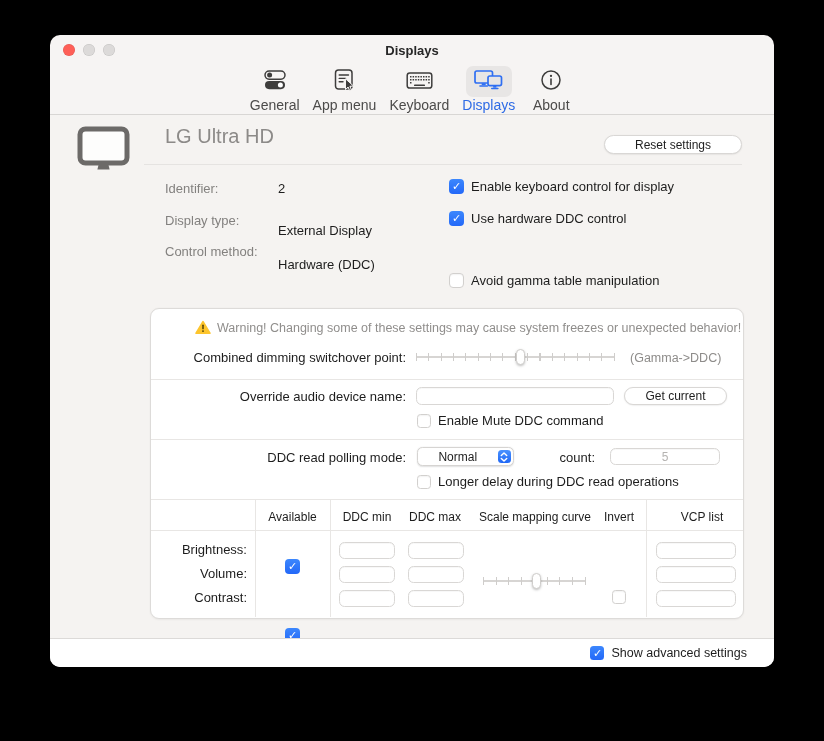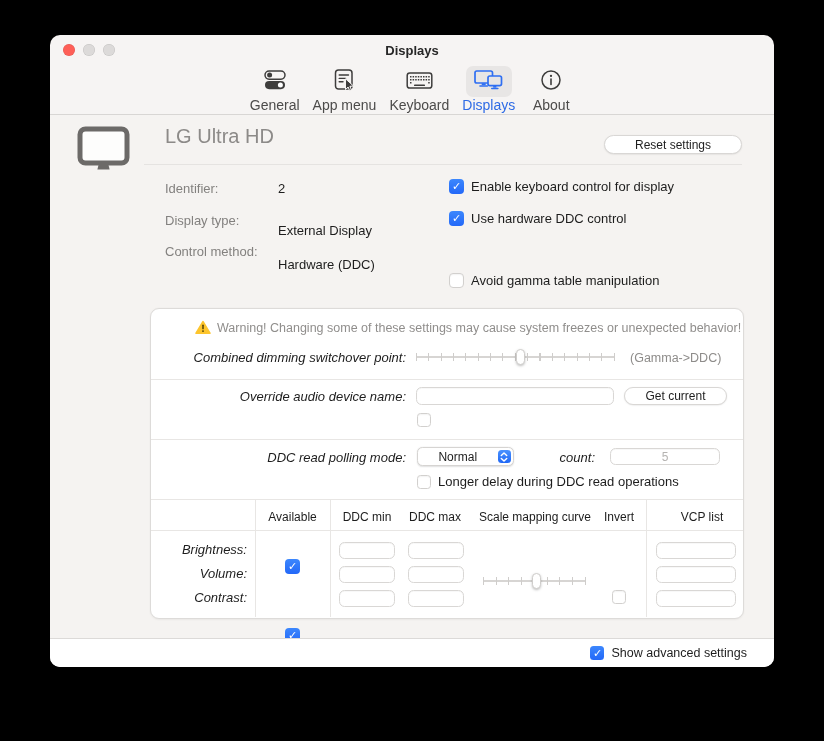--- a/index.html
+++ b/index.html
@@ -51,21 +51,21 @@
   .cbrow{display:flex;align-items:center;gap:7px;}
   .cbrow .lbl{font-size:13px;color:#1d1d1d;}
   
   .advbox{
     position:absolute;left:100px;top:193px;width:592px;height:309px;
     background:#fff;border:.5px solid #dddbd9;border-radius:9px;
     box-shadow:0 .5px 2px rgba(0,0,0,.05);
   }
   .advbox .hdiv{position:absolute;left:0;right:0;height:1px;background:#e8e6e4;}
   .advbox .vdiv{position:absolute;width:1px;top:190px;bottom:1px;background:#e8e6e4;}
-  .rlabel{font-size:13px;color:#1d1d1d;text-align:right;font-style:italic;}
+  .rlabel{font-size:13px;color:#1d1d1d;text-align:right;}
   .warntext{font-size:12.5px;color:#908e8c;}
   .suffix{font-size:12.5px;color:#8e8c8a;}
   .tfield{
     background:#fff;border:1px solid #d9d7d5;border-radius:5.5px;box-sizing:border-box;
     box-shadow:inset 0 .5px 1px rgba(0,0,0,.06);font-size:12px;color:#1d1d1d;
     padding:0 6px;outline:none;font-family:inherit;
   }
   .countval{display:flex;align-items:center;justify-content:center;color:#b5b3b1;padding:0;}
   
   .slider{position:relative;}
@@ -243,20 +243,21 @@
       </div>
       <div class="abs suffix" style="left:479px;top:42px;">(Gamma-&gt;DDC)</div>
 
       <div class="hdiv" style="top:70px;"></div>
 
       <div class="abs rlabel" style="left:0;top:80px;width:255px;">Override audio device name:</div>
       <input class="abs tfield" style="left: 265px; top: 78px; width: 198px; height: 18px;" value="">
       <div class="abs mbtn" style="left:473px;top:78px;width:103px;height:18px;">Get current</div>
       <div class="abs cbrow" style="left:266px;top:104px;">
         <div class="cb sm off"></div>
+        <span class="lbl">Enable Mute DDC command</span>
       </div>
 
       <div class="hdiv" style="top:130px;"></div>
 
       <div class="abs rlabel" style="left:0;top:141px;width:255px;">DDC read polling mode:</div>
       <div class="abs popup" style="left:266px;top:138px;">
         <span class="pl">Normal</span>
         <span class="cap">
           <svg width="8" height="10" viewBox="0 0 8 10">
             <path d="M1.3 3.5 L4 0.9 L6.7 3.5" stroke="#fff" stroke-width="1.4" fill="none" stroke-linecap="round" stroke-linejoin="round"></path>

